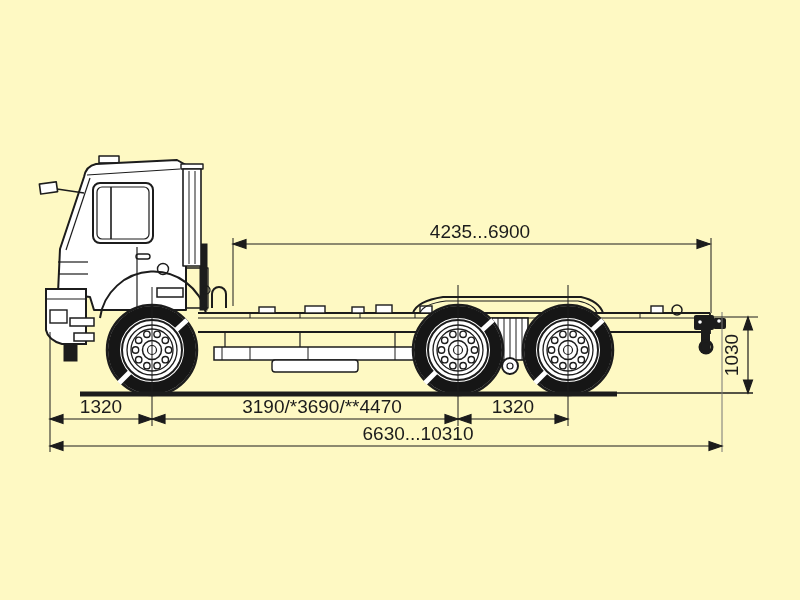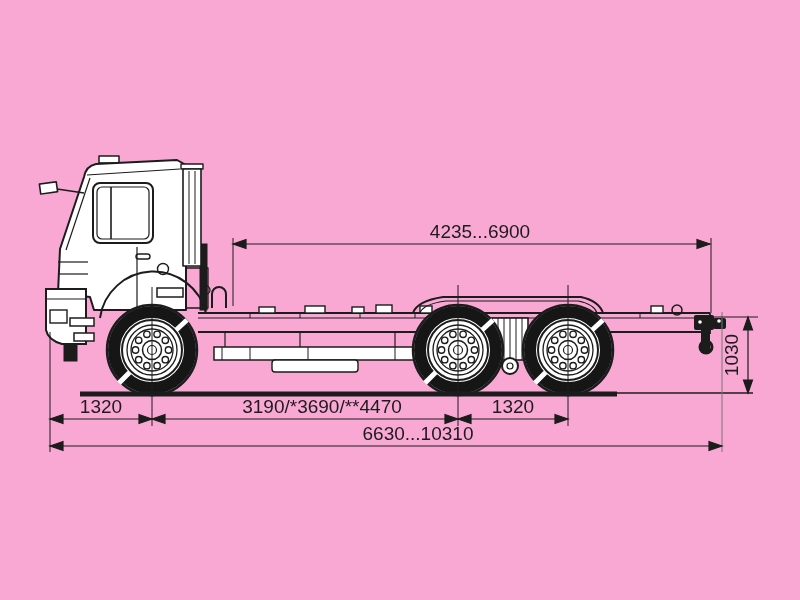--- a/index.html
+++ b/index.html
@@ -1,16 +1,16 @@
 <!DOCTYPE html>
 <html><head>
 <meta charset="utf-8">
 <style>
   html,body{margin:0;padding:0;background:#ffffff;}
-  #stage{position:relative;width:800px;height:600px;background:#f9a8d4;overflow:hidden;
+  #stage{position:relative;width:800px;height:600px;background:#fef9c3;overflow:hidden;
          font-family:"Liberation Sans", sans-serif;}
   svg{position:absolute;left:0;top:0;}
   svg text{font-family:"Liberation Sans", sans-serif;font-size:19px;fill:#1c1c1c;}
 </style>
 </head>
 <body>
 
 <div id="stage">
 <svg width="800" height="600" viewBox="0 0 800 600">
   <defs>

